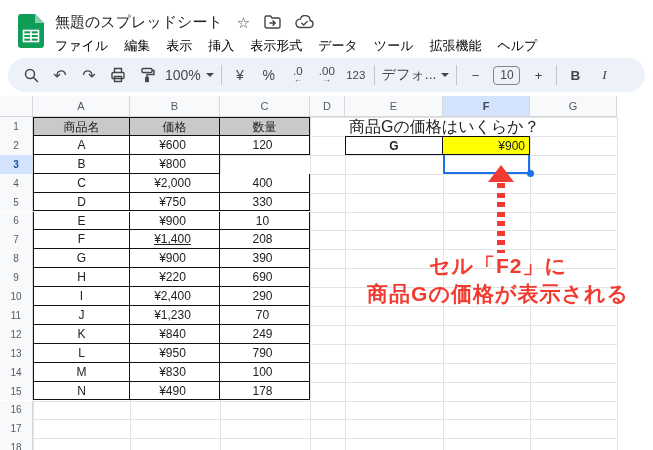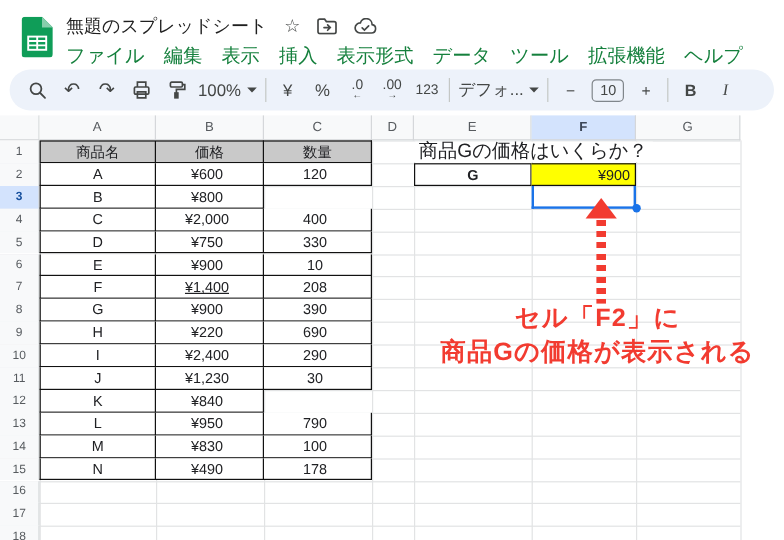--- a/index.html
+++ b/index.html
@@ -10,21 +10,21 @@
   html,body{width:653px;height:450px;overflow:hidden;background:#fff;
     font-family:"Liberation Sans","DejaVu Sans",sans-serif;color:var(--ink);}
   #app{position:relative;width:653px;height:450px;background:#fff}
 
   
   #titlebar{position:absolute;left:0;top:2px;width:539px;height:58px;background:#fff}
   #logo{position:absolute;left:18px;top:12px;width:26px;height:34px}
   #title-row{position:absolute;left:55px;top:9px;height:22px;display:flex;align-items:center;gap:14px}
   #doc-title{font-size:15px;color:#1f1f1f}
   .tb-ico{color:var(--icon);font-size:15px;line-height:1;display:flex;align-items:center}
-  #menubar{position:absolute;left:47px;top:33px;display:flex;font-size:16px;color:#15803d}
+  #menubar{position:absolute;left:47px;top:33px;display:flex;font-size:13px;color:#000000}
   .menu-item{padding:2px 8px;border-radius:4px;cursor:default;white-space:nowrap}
 
   
   #toolbar{position:absolute;left:8px;top:58px;width:637px;height:34px;background:#edf2fa;
     border-radius:17px;display:flex;align-items:center;gap:7px;padding:0 6px 0 12px;color:var(--icon)}
   .t-btn{min-width:22px;height:24px;display:flex;align-items:center;justify-content:center;
     font-size:13px;border-radius:4px;flex:0 0 auto}
   .t-txt{font-size:14px}
   .t-div{width:1px;height:20px;background:#c4c7c5;flex:0 0 auto}
   .caret{width:0;height:0;border-left:4px solid transparent;border-right:4px solid transparent;
@@ -259,23 +259,24 @@
       <div class="cell num br bb" style="left: 130px; top: 153.3px; width: 90px; height: 18.9px;">¥900</div>
       <div class="cell num br bb" style="left: 220px; top: 153.3px; width: 90px; height: 18.9px;">390</div>
       <div class="cell name br bb bl" style="left: 33px; top: 172.2px; width: 97px; height: 18.9px;">H</div>
       <div class="cell num br bb" style="left: 130px; top: 172.2px; width: 90px; height: 18.9px;">¥220</div>
       <div class="cell num br bb" style="left: 220px; top: 172.2px; width: 90px; height: 18.9px;">690</div>
       <div class="cell name br bb bl" style="left: 33px; top: 191.1px; width: 97px; height: 18.9px;">I</div>
       <div class="cell num br bb" style="left: 130px; top: 191.1px; width: 90px; height: 18.9px;">¥2,400</div>
       <div class="cell num br bb" style="left: 220px; top: 191.1px; width: 90px; height: 18.9px;">290</div>
       <div class="cell name br bb bl" style="left: 33px; top: 210px; width: 97px; height: 18.9px;">J</div>
       <div class="cell num br bb" style="left: 130px; top: 210px; width: 90px; height: 18.9px;">¥1,230</div>
-      <div class="cell num br bb" style="left: 220px; top: 210px; width: 90px; height: 18.9px;">30</div>
+      <div class="cell num br bb" style="left: 220px; top: 210px; width: 90px; height: 18.9px;">70</div>
       <div class="cell name br bb bl" style="left: 33px; top: 228.9px; width: 97px; height: 18.9px;">K</div>
       <div class="cell num br bb" style="left: 130px; top: 228.9px; width: 90px; height: 18.9px;">¥840</div>
+      <div class="cell num br bb" style="left: 220px; top: 228.9px; width: 90px; height: 18.9px;">249</div>
       <div class="cell name br bb bl" style="left: 33px; top: 247.8px; width: 97px; height: 18.9px;">L</div>
       <div class="cell num br bb" style="left: 130px; top: 247.8px; width: 90px; height: 18.9px;">¥950</div>
       <div class="cell num br bb" style="left: 220px; top: 247.8px; width: 90px; height: 18.9px;">790</div>
       <div class="cell name br bb bl" style="left: 33px; top: 266.7px; width: 97px; height: 18.9px;">M</div>
       <div class="cell num br bb" style="left: 130px; top: 266.7px; width: 90px; height: 18.9px;">¥830</div>
       <div class="cell num br bb" style="left: 220px; top: 266.7px; width: 90px; height: 18.9px;">100</div>
       <div class="cell name br bb bl" style="left: 33px; top: 285.6px; width: 97px; height: 18.9px;">N</div>
       <div class="cell num br bb" style="left: 130px; top: 285.6px; width: 90px; height: 18.9px;">¥490</div>
       <div class="cell num br bb" style="left: 220px; top: 285.6px; width: 90px; height: 18.9px;">178</div>
     </div>

